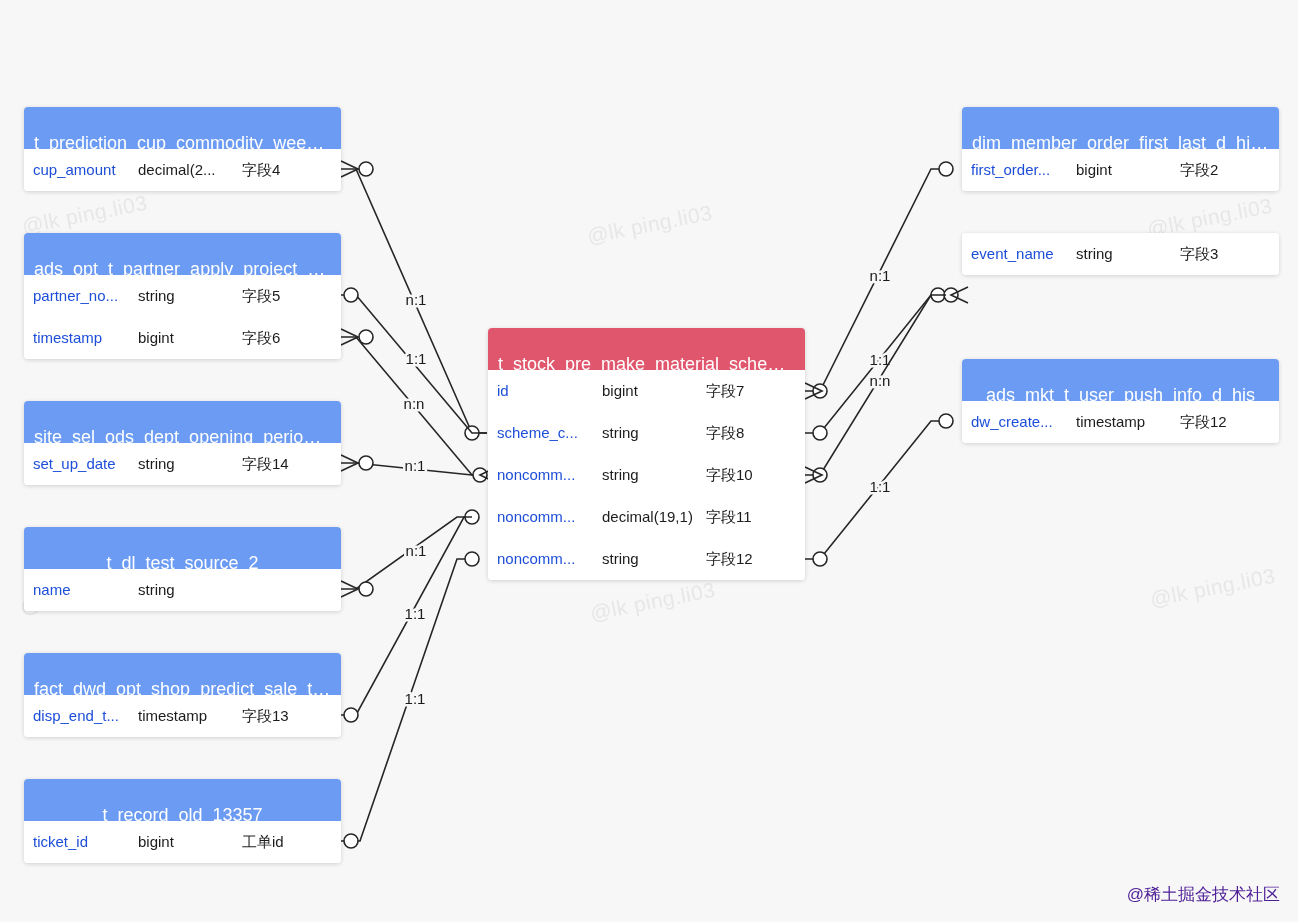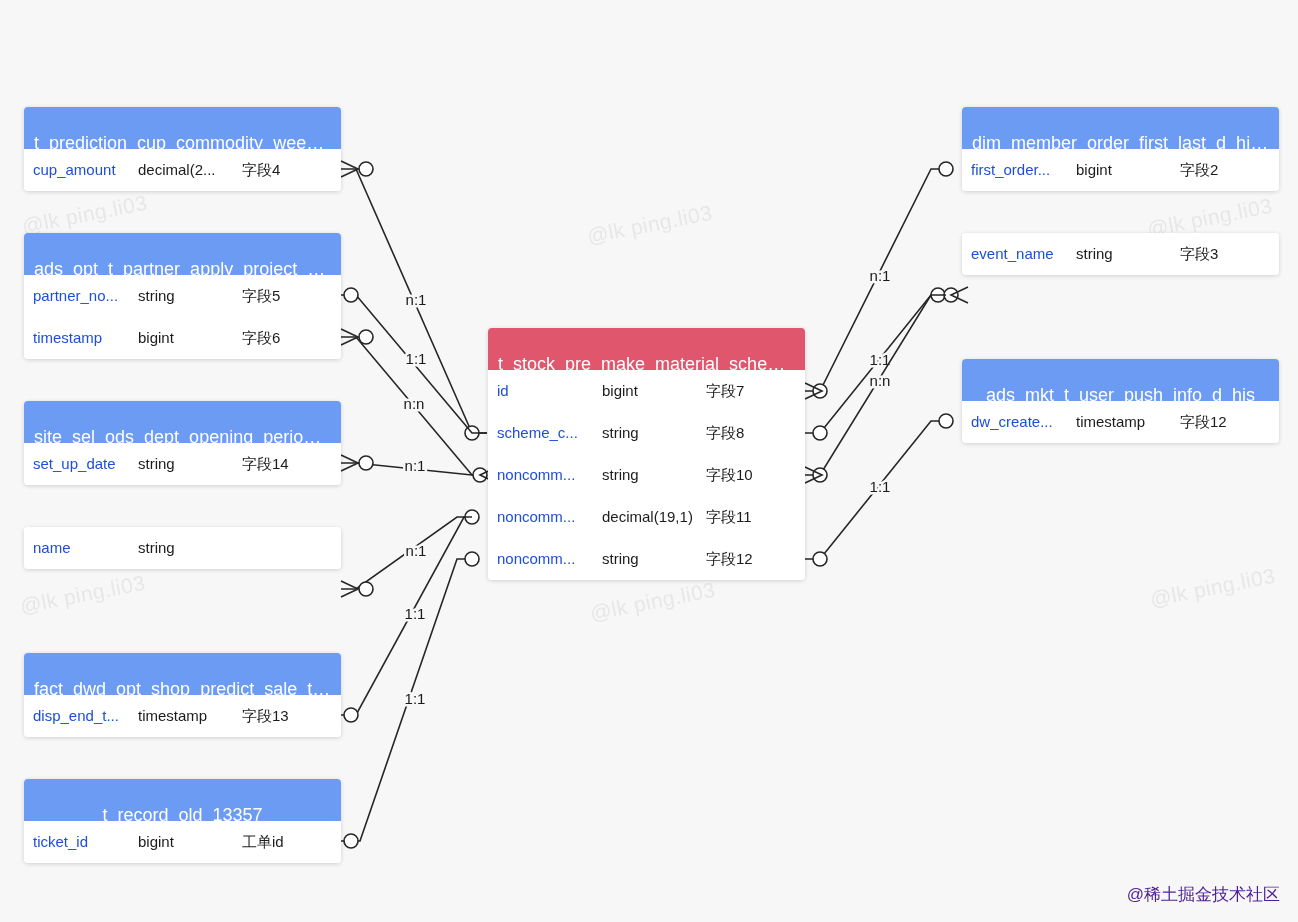--- a/index.html
+++ b/index.html
@@ -204,20 +204,21 @@
   <div class="tbl blue" style="left:24px;top:401px;">
     <div class="tbl-head lead">site_sel_ods_dept_opening_period_c...</div>
     <div class="row">
       <span class="c-name">set_up_date</span>
       <span class="c-type">string</span>
       <span class="c-cmt">字段14</span>
     </div>
   </div>
 
   <div class="tbl blue" style="left:24px;top:527px;">
+    <div class="tbl-head">t_dl_test_source_2</div>
     <div class="row">
       <span class="c-name">name</span>
       <span class="c-type">string</span>
       <span class="c-cmt"></span>
     </div>
   </div>
 
   <div class="tbl blue" style="left:24px;top:653px;">
     <div class="tbl-head lead">fact_dwd_opt_shop_predict_sale_tim...</div>
     <div class="row">

